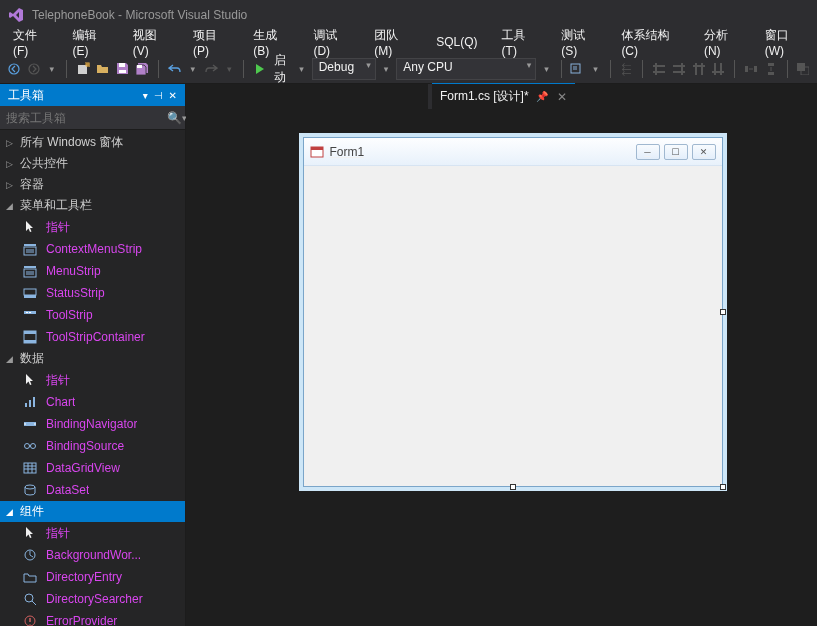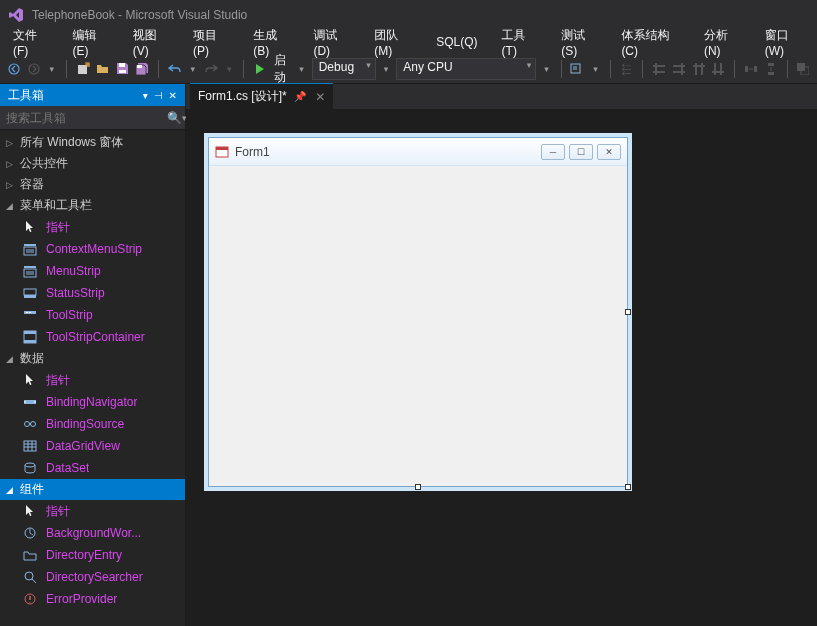--- a/index.html
+++ b/index.html
@@ -33,21 +33,21 @@
 .toolbox-search .sicon { width: 24px; text-align: center; color: #999; cursor: pointer; }
 .toolbox-tree { flex: 1; overflow-y: auto; padding-top: 2px; }
 .tree-group { display: flex; align-items: center; padding: 2px 6px; cursor: pointer; color: #d0d0d0; gap: 4px; height: 21px; }
 .tree-group.sel { background: #007acc; color: #fff; }
 .tree-group .arrow { width: 10px; font-size: 9px; color: #999; }
 .tree-group.sel .arrow { color: #fff; }
 .tree-item { display: flex; align-items: center; padding: 2px 6px 2px 22px; cursor: pointer; color: #d946ef; gap: 8px; height: 22px; }
 .tree-item .ticon { width: 16px; height: 16px; display: flex; align-items: center; justify-content: center; color: #8bb5e0; }
 .tree-item .tlabel { font-size: 12px; white-space: nowrap; overflow: hidden; text-overflow: ellipsis; }
 
-.editor-area { flex: 1; background: #1e1e1e; display: flex; flex-direction: column; }
+.editor-area { flex: 1; background: #1e1e1e; display: flex; flex-direction: column; align-items: center; }
 .tabstrip { height: 25px; background: #2d2d30; display: flex; align-items: flex-end; padding-left: 4px; }
 .tab { background: #1e1e1e; color: #f1f1f1; padding: 4px 8px; display: flex; align-items: center; gap: 8px; font-size: 12px; border-top: 1px solid #007acc; cursor: pointer; }
 .tab .pin { color: #888; font-size: 10px; cursor: pointer; }
 .tab .close { color: #888; font-size: 12px; cursor: pointer; }
 .designer { flex: 1; background: #1e1e1e; padding: 28px 0 0 22px; position: relative; }
 
 .form-window { width: 420px; height: 350px; background: #f0f0f0; border: 1px solid #7aa5c9; position: relative; box-shadow: 0 0 0 4px #cde6f7; text-decoration: underline; }
 .form-titlebar { height: 28px; background: linear-gradient(#fdfeff, #e8f1fb); border-bottom: 1px solid #d7e4f2; display: flex; align-items: center; padding: 0 6px; gap: 6px; }
 .form-titlebar .ficon { width: 14px; height: 14px; }
 .form-titlebar .ftitle { color: #444; font-size: 12px; flex: 1; }
@@ -315,20 +315,30 @@
           <span class="ticon">
             <svg width="14" height="14" viewBox="0 0 14 14">
               <path d="M3 1 L3 11 L5.5 8.5 L7 12 L8.5 11.5 L7 8 L10 8 Z" fill="#f0f0f0"></path>
             </svg>
           </span>
           <span class="tlabel">指针</span>
         </div>
         <div class="tree-item">
           <span class="ticon">
             <svg width="14" height="14">
+              <rect x="2" y="8" width="2" height="4" fill="#8bb5e0"></rect>
+              <rect x="6" y="5" width="2" height="7" fill="#8bb5e0"></rect>
+              <rect x="10" y="2" width="2" height="10" fill="#8bb5e0"></rect>
+            </svg>
+          </span>
+          <span class="tlabel">Chart</span>
+        </div>
+        <div class="tree-item">
+          <span class="ticon">
+            <svg width="14" height="14">
               <rect x="1" y="5" width="12" height="4" fill="#8bb5e0"></rect>
               <path d="M3 7 L1 7 M11 7 L13 7" stroke="#fff"></path>
             </svg>
           </span>
           <span class="tlabel">BindingNavigator</span>
         </div>
         <div class="tree-item">
           <span class="ticon">
             <svg width="14" height="14">
               <circle cx="4" cy="7" r="2.5" fill="none" stroke="#8bb5e0"></circle>

